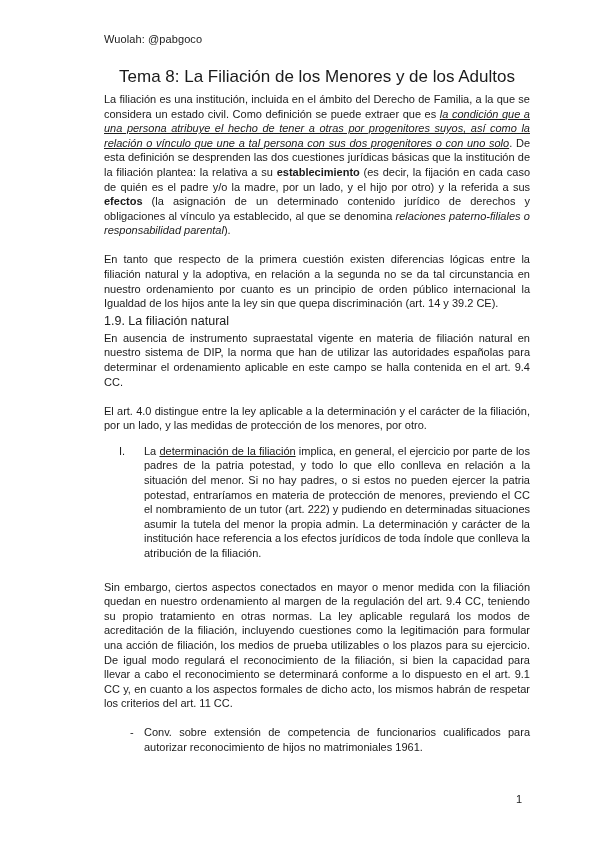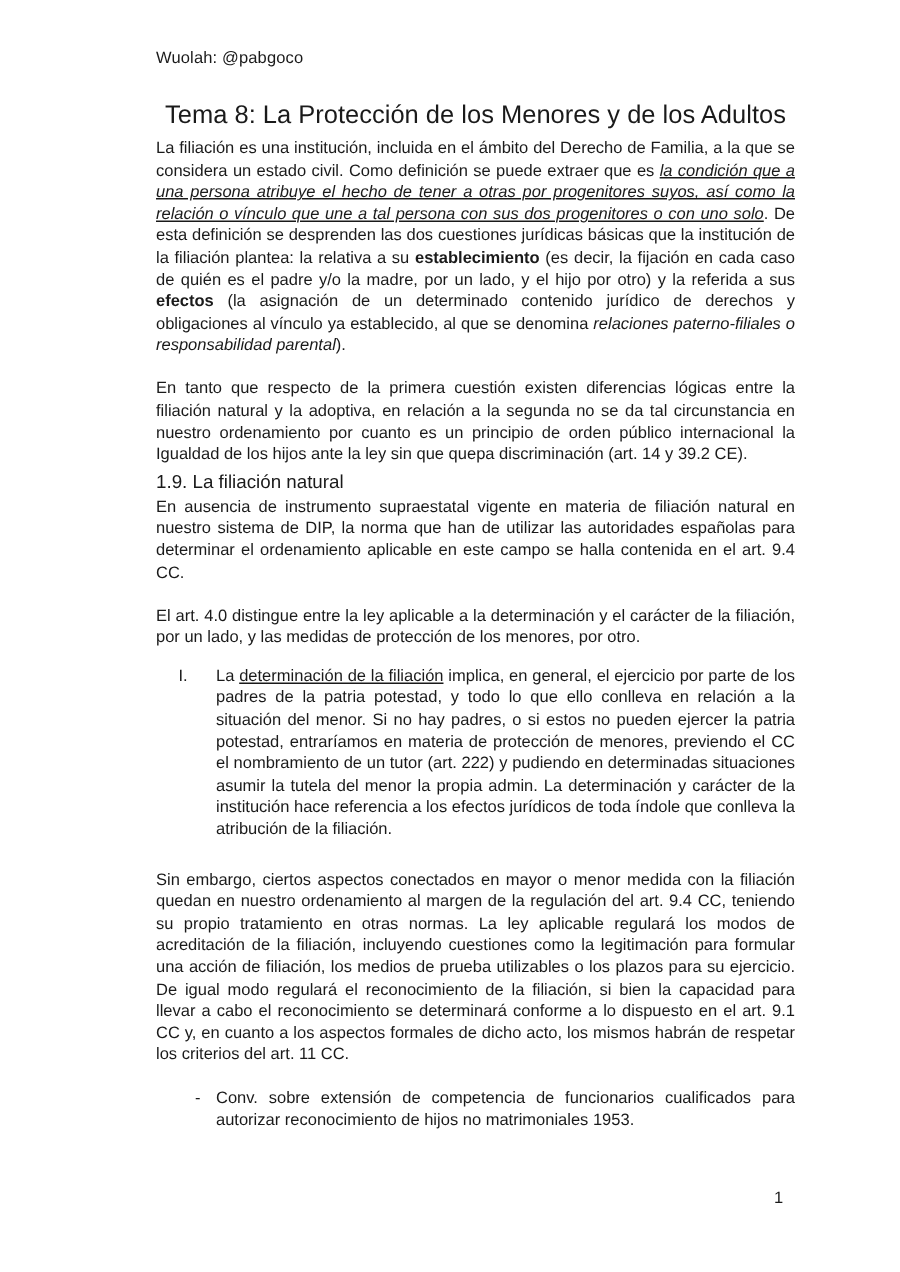--- a/index.html
+++ b/index.html
@@ -37,21 +37,21 @@
   .bd { font-weight: bold; margin-top: 31px; }
   .un { text-decoration: underline; }
 </style>
 </head>
 <body>
 
 <div class="page">
 
   <div class="watermark">Wuolah: @pabgoco</div>
 
-  <div class="doc-title">Tema 8: La Protección de los Menores y de los Adultos</div>
+  <div class="doc-title">Tema 8: La Filiación de los Menores y de los Adultos</div>
 
 
   <p class="body mb"><span>La filiación es una institución, incluida en el ámbito del Derecho de Familia, a la que se considera un estado civil. Como definición se puede extraer que es </span><span class="it un">la condición que a una persona atribuye el hecho de tener a otras por progenitores suyos, así como la relación o vínculo que une a tal persona con sus dos progenitores o con uno solo</span><span>. De esta definición se desprenden las dos cuestiones jurídicas básicas que la institución de la filiación plantea: la relativa a su </span><span class="bd">establecimiento</span><span> (es decir, la fijación en cada caso de quién es el padre y/o la madre, por un lado, y el hijo por otro) y la referida a sus </span><span class="bd">efectos</span><span> (la asignación de un determinado contenido jurídico de derechos y obligaciones al vínculo ya establecido, al que se denomina </span><span class="it">relaciones paterno-filiales o responsabilidad parental</span><span>).</span></p>
 
   <p class="body mb-sm"><span>En tanto que respecto de la primera cuestión existen diferencias lógicas entre la filiación natural y la adoptiva, en relación a la segunda no se da tal circunstancia en nuestro ordenamiento por cuanto es un principio de orden público internacional la Igualdad de los hijos ante la ley sin que quepa discriminación (art. 14 y 39.2 CE).</span></p>
 
   <div class="h-sub">1.9. La filiación natural</div>
 
   <p class="body mb"><span>En ausencia de instrumento supraestatal vigente en materia de filiación natural en nuestro sistema de DIP, la norma que han de utilizar las autoridades españolas para determinar el ordenamiento aplicable en este campo se halla contenida en el art. 9.4 CC.</span></p>
 
@@ -61,18 +61,18 @@
   <div class="roman-item">
     <span class="roman-marker">I.</span>
     <span class="roman-body body"><span>La </span><span class="un">determinación de la filiación</span><span> implica, en general, el ejercicio por parte de los padres de la patria potestad, y todo lo que ello conlleva en relación a la situación del menor. Si no hay padres, o si estos no pueden ejercer la patria potestad, entraríamos en materia de protección de menores, previendo el CC el nombramiento de un tutor (art. 222) y pudiendo en determinadas situaciones asumir la tutela del menor la propia admin. La determinación y carácter de la institución hace referencia a los efectos jurídicos de toda índole que conlleva la atribución de la filiación.</span></span>
   </div>
 
   <p class="body mb"><span>Sin embargo, ciertos aspectos conectados en mayor o menor medida con la filiación quedan en nuestro ordenamiento al margen de la regulación del art. 9.4 CC, teniendo su propio tratamiento en otras normas. La ley aplicable regulará los modos de acreditación de la filiación, incluyendo cuestiones como la legitimación para formular una acción de filiación, los medios de prueba utilizables o los plazos para su ejercicio. De igual modo regulará el reconocimiento de la filiación, si bien la capacidad para llevar a cabo el reconocimiento se determinará conforme a lo dispuesto en el art. 9.1 CC y, en cuanto a los aspectos formales de dicho acto, los mismos habrán de respetar los criterios del art. 11 CC.</span></p>
 
 
   <div class="dash-item">
     <span class="dash-marker">-</span>
-    <span class="dash-body body">Conv. sobre extensión de competencia de funcionarios cualificados para autorizar reconocimiento de hijos no matrimoniales 1953.</span>
+    <span class="dash-body body">Conv. sobre extensión de competencia de funcionarios cualificados para autorizar reconocimiento de hijos no matrimoniales 1961.</span>
   </div>
 
   <div class="page-number">1</div>
 
 </div>
 
 </body></html>

